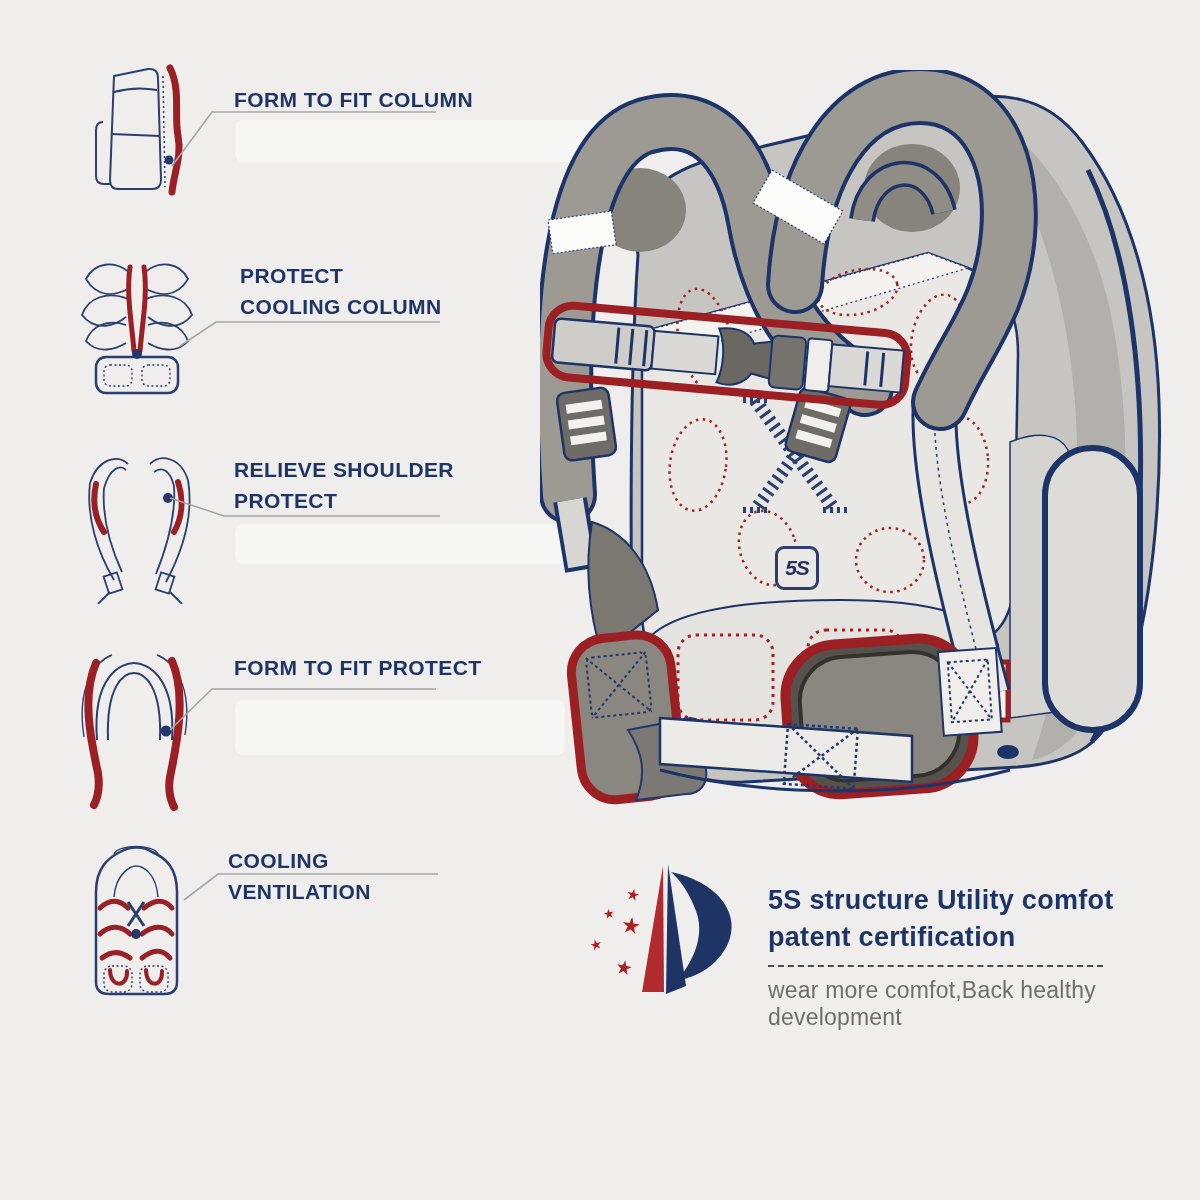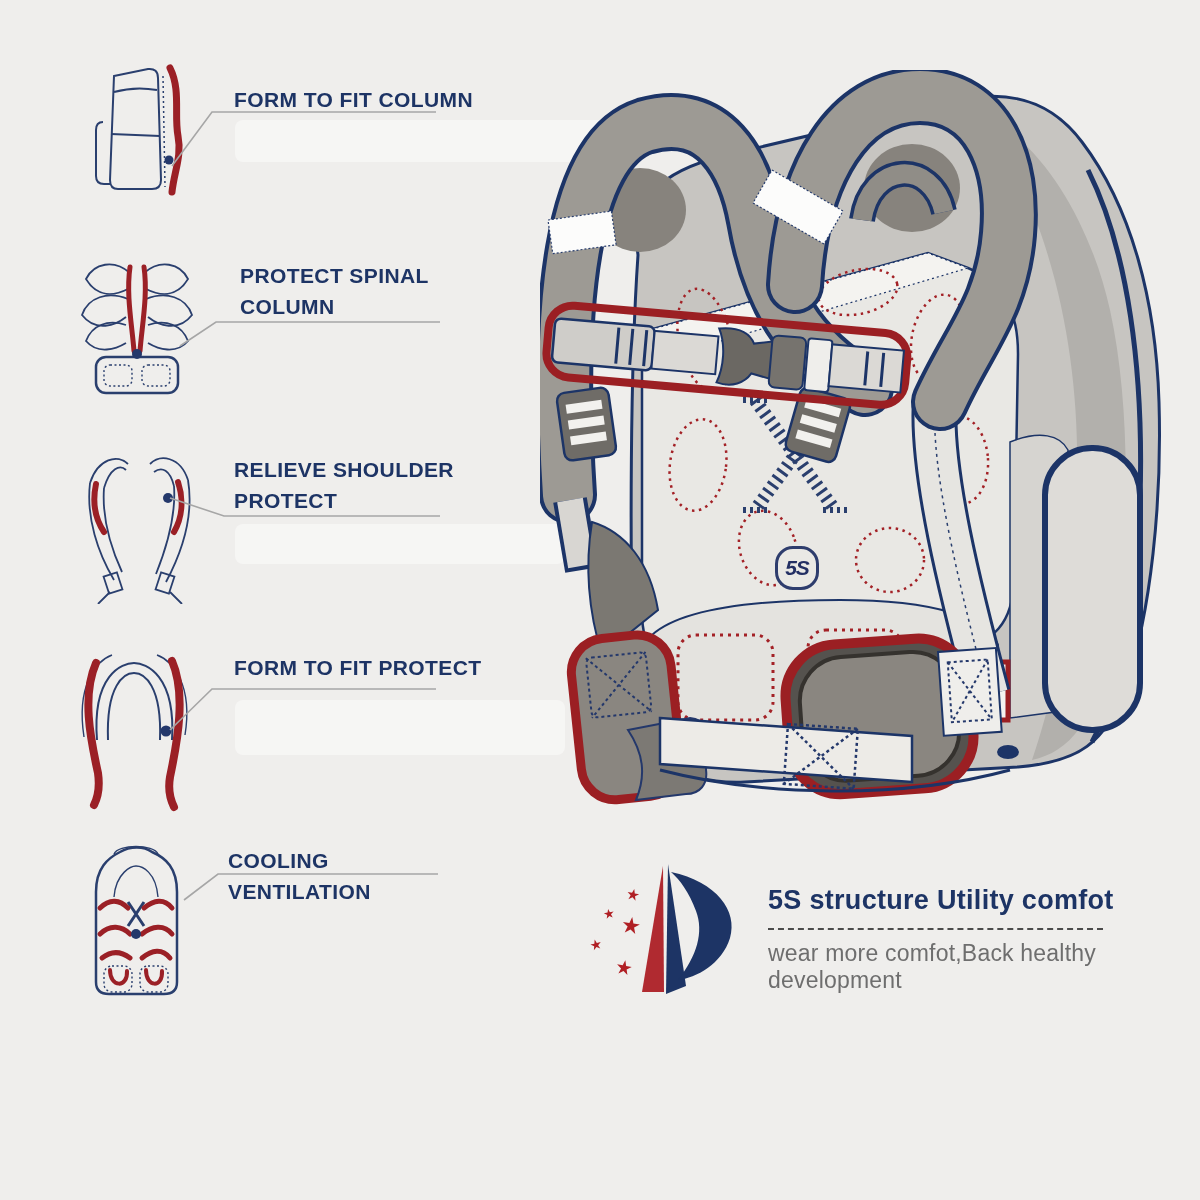--- a/index.html
+++ b/index.html
@@ -41,21 +41,21 @@
     position:absolute;
     background:rgba(255,255,255,0.45);
     border-radius:8px;
   }
 
   .backpack-svg { left:540px; top:70px; }
 
   .badge-5s {
     position:absolute; left:775px; top:546px;
     width:38px; height:38px;
-    border:3px solid #2e3d6d; border-radius:18px;
+    border:3px solid #2e3d6d; border-radius:9px;
     background:#eae9e5;
     color:#232f63; font-weight:bold; font-style:italic;
     font-size:21px; letter-spacing:-1px;
     display:flex; align-items:center; justify-content:center;
   }
 
   .cert-logo { left:582px; top:856px; }
   .cert-text { position:absolute; left:768px; top:882px; width:360px; }
   .cert-title {
     color:#1d3465; font-weight:bold;
@@ -107,21 +107,21 @@
     <path d="M 72,12 C 76,40 70,70 68,96"></path>
   </g>
   <rect x="24" y="102" width="82" height="36" rx="10" fill="none" stroke="#2a3f6e" stroke-width="2.5"></rect>
   <rect x="32" y="110" width="28" height="21" rx="6" fill="none" stroke="#2a3f6e" stroke-width="1.4" stroke-dasharray="2,2.5"></rect>
   <rect x="70" y="110" width="28" height="21" rx="6" fill="none" stroke="#2a3f6e" stroke-width="1.4" stroke-dasharray="2,2.5"></rect>
   <circle cx="65" cy="99" r="5" fill="#24386b"></circle>
 </svg>
 <svg class="callout c2" width="268" height="34">
   <path d="M 4,30 L 40,6 L 264,6" fill="none" stroke="#a6a6a6" stroke-width="1.6"></path>
 </svg>
-<div class="feature-title ft2">PROTECT SPINAL COLUMN</div>
+<div class="feature-title ft2">PROTECT COOLING COLUMN</div>
 
 <svg class="abs icon3" width="140" height="156" viewBox="0 0 140 156">
   <g fill="none" stroke="#2a3f6e" stroke-width="1.8">
     <path d="M 20,35 C 28,10 48,6 58,16"></path>
     <path d="M 20,35 C 16,70 28,105 44,132"></path>
     <path d="M 34,40 C 40,20 50,16 56,22"></path>
     <path d="M 34,40 C 32,68 40,98 52,124"></path>
     <path d="M 118,32 C 110,8 90,6 80,16"></path>
     <path d="M 118,32 C 124,68 112,104 96,134"></path>
     <path d="M 104,38 C 100,22 92,18 84,24"></path>
@@ -323,15 +323,16 @@
     <use href="#star" transform="translate(42,112) scale(0.78) rotate(10)"></use>
   </g>
   <polygon points="81,10 60,136 82,136" fill="#b02a30"></polygon>
   <polygon points="86,8 84,138 104,130" fill="#1d3465"></polygon>
   <path d="M 89,16 C 135,26 156,55 148,82 C 140,108 114,122 96,124
            C 115,100 122,76 114,55 C 107,36 98,24 89,16 Z" fill="#1d3465"></path>
 </svg>
 
 <div class="cert-text">
   <div class="cert-title">5S structure Utility comfot</div>
+  <div class="cert-title">patent certification</div>
   <div class="cert-dash"></div>
   <div class="cert-tagline">wear more comfot,Back healthy development</div>
 </div>
 
 </body></html>

